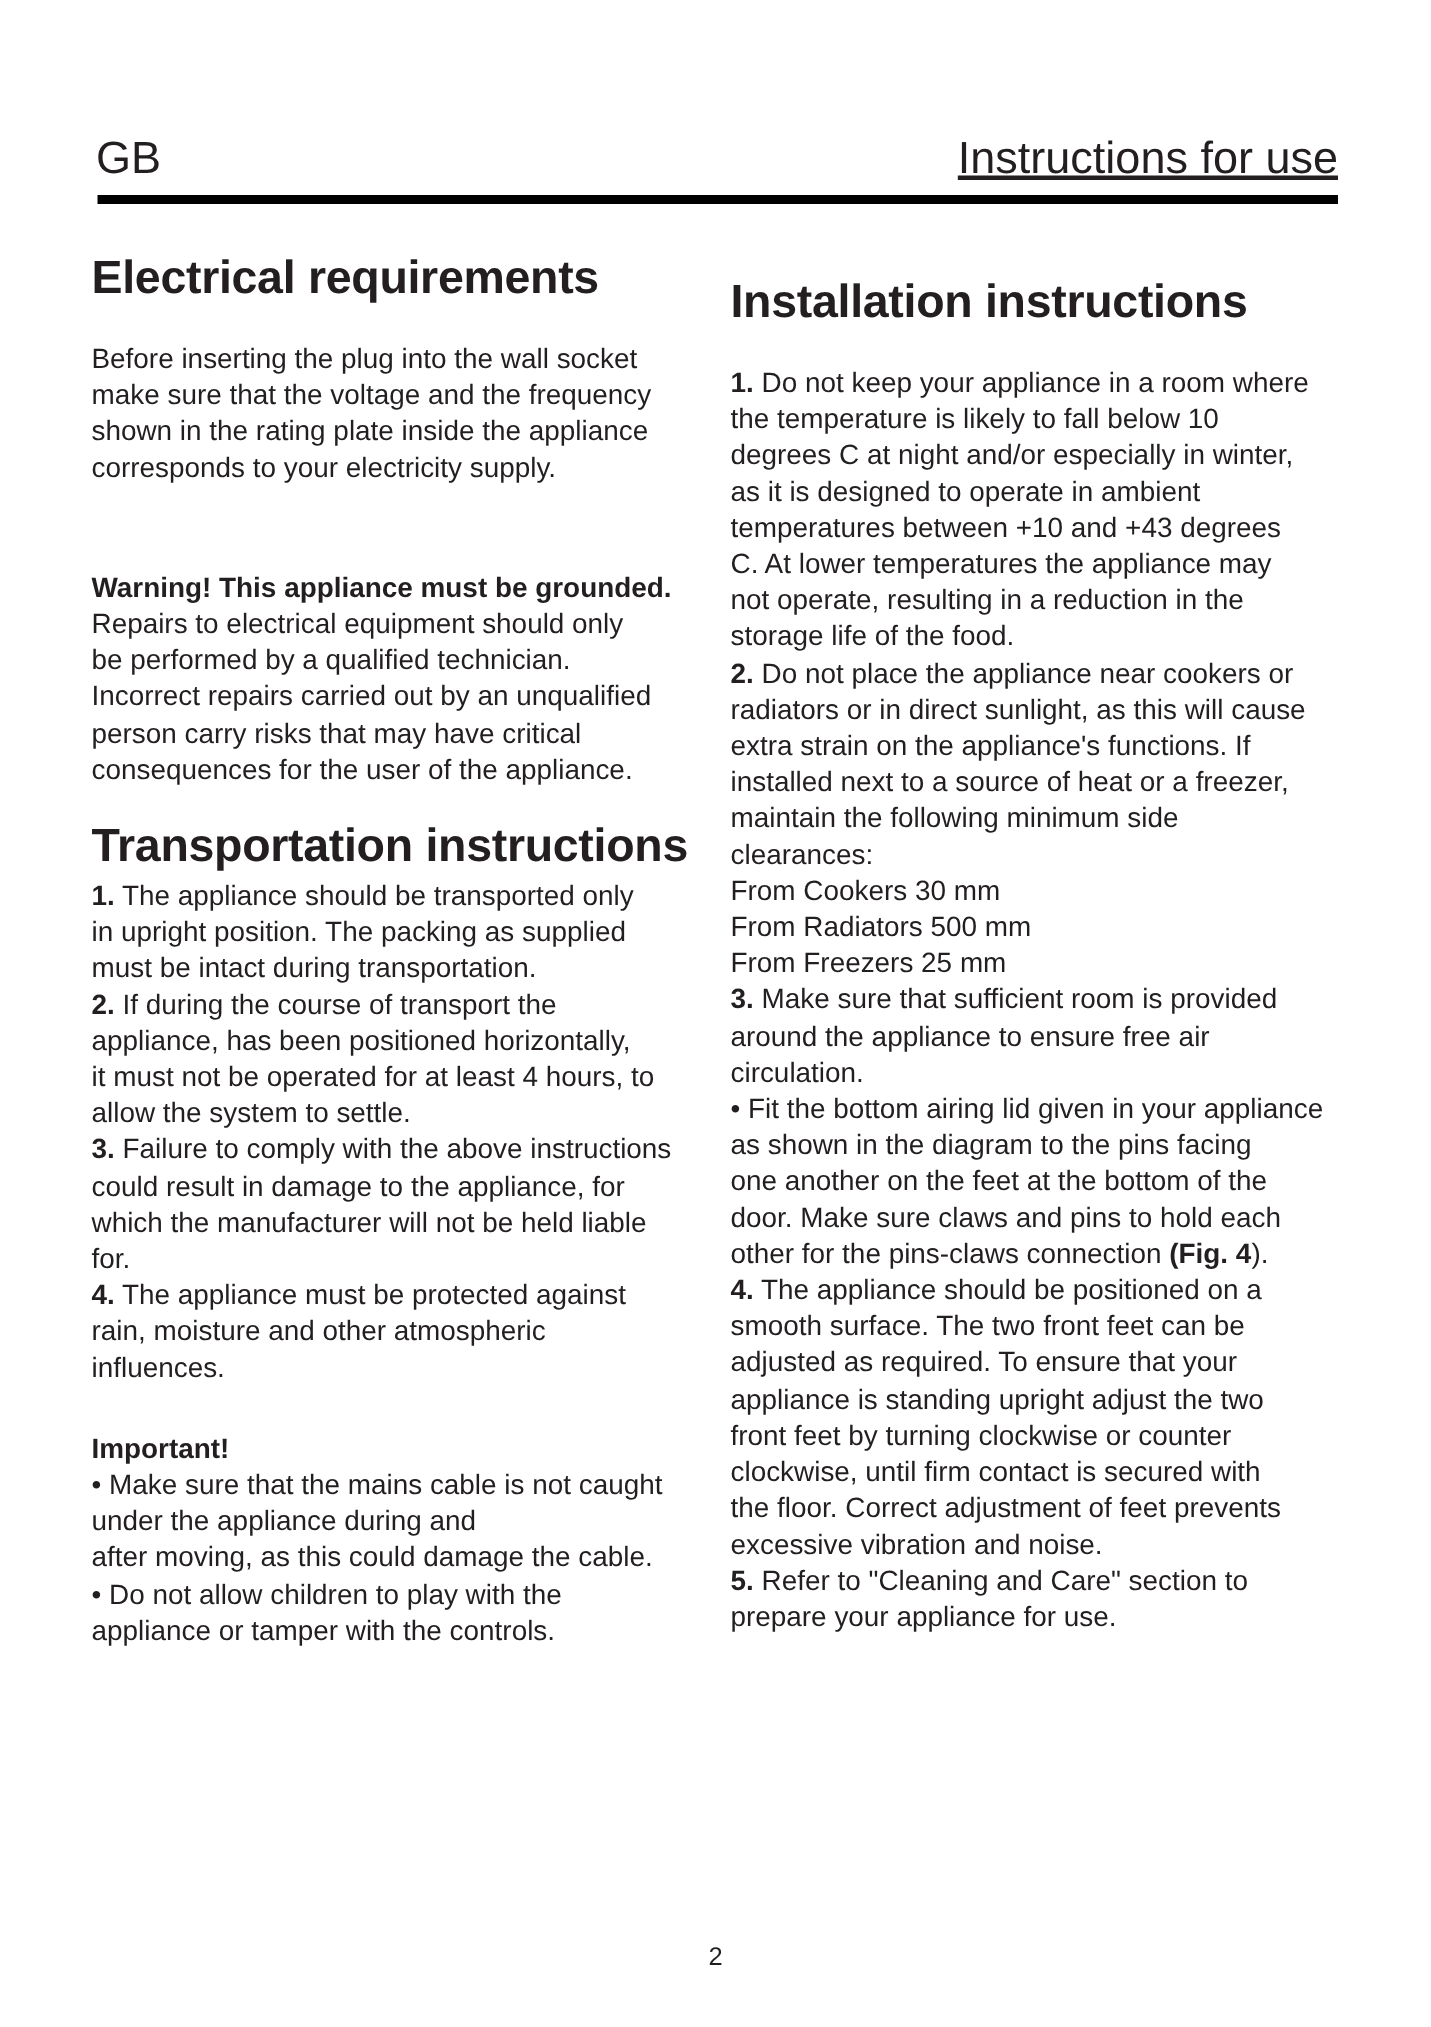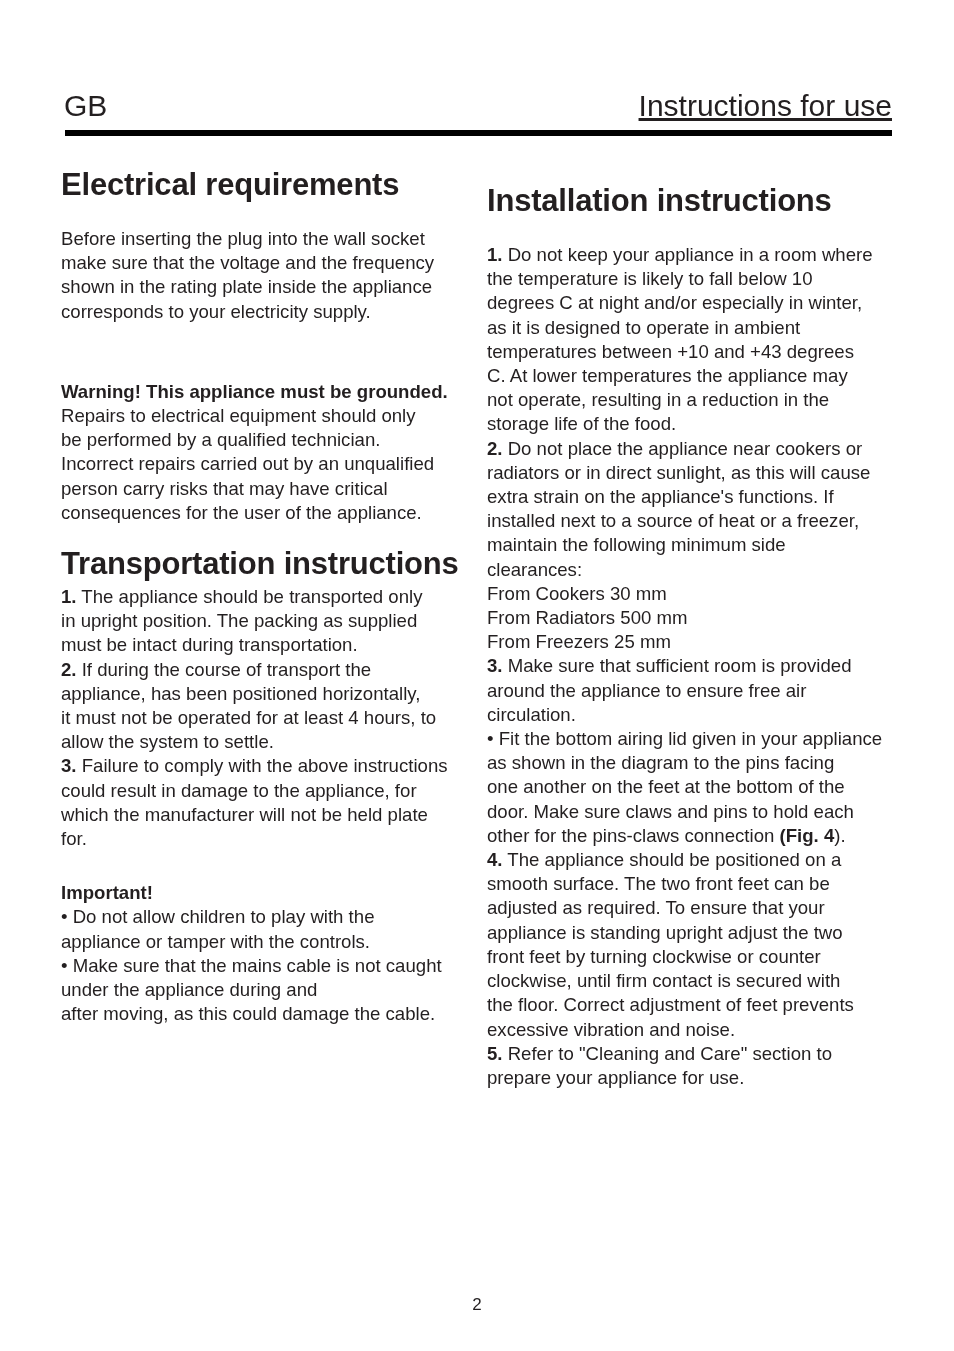--- a/index.html
+++ b/index.html
@@ -61,30 +61,33 @@
   <div>
     <p class="p"><span class="b">1.</span><span> The appliance should be transported only
 in upright position. The packing as supplied
 must be intact during transportation.</span></p>
     <p class="p"><span class="b">2.</span><span> If during the course of transport the
 appliance, has been positioned horizontally,
 it must not be operated for at least 4 hours, to
 allow the system to settle.</span></p>
     <p class="p"><span class="b">3.</span><span> Failure to comply with the above instructions
 could result in damage to the appliance, for
-which the manufacturer will not be held plate
+which the manufacturer will not be held liable
 for.</span></p>
+    <p class="p"><span class="b">4.</span><span> The appliance must be protected against
+rain, moisture and other atmospheric
+influences.</span></p>
   </div>
   <div class="gap-sm"></div>
   <p class="p b">Important!</p>
-  <p class="p">• Do not allow children to play with the
-appliance or tamper with the controls.</p>
   <p class="p">• Make sure that the mains cable is not caught
 under the appliance during and
 after moving, as this could damage the cable.</p>
+  <p class="p">• Do not allow children to play with the
+appliance or tamper with the controls.</p>
 </div>
 
 <div class="col col-right">
   <h2>Installation instructions</h2>
   <div style="height:21px"></div>
   <p class="p"><span class="b">1.</span><span> Do not keep your appliance in a room where
 the temperature is likely to fall below 10
 degrees C at night and/or especially in winter,
 as it is designed to operate in ambient
 temperatures between +10 and +43 degrees

